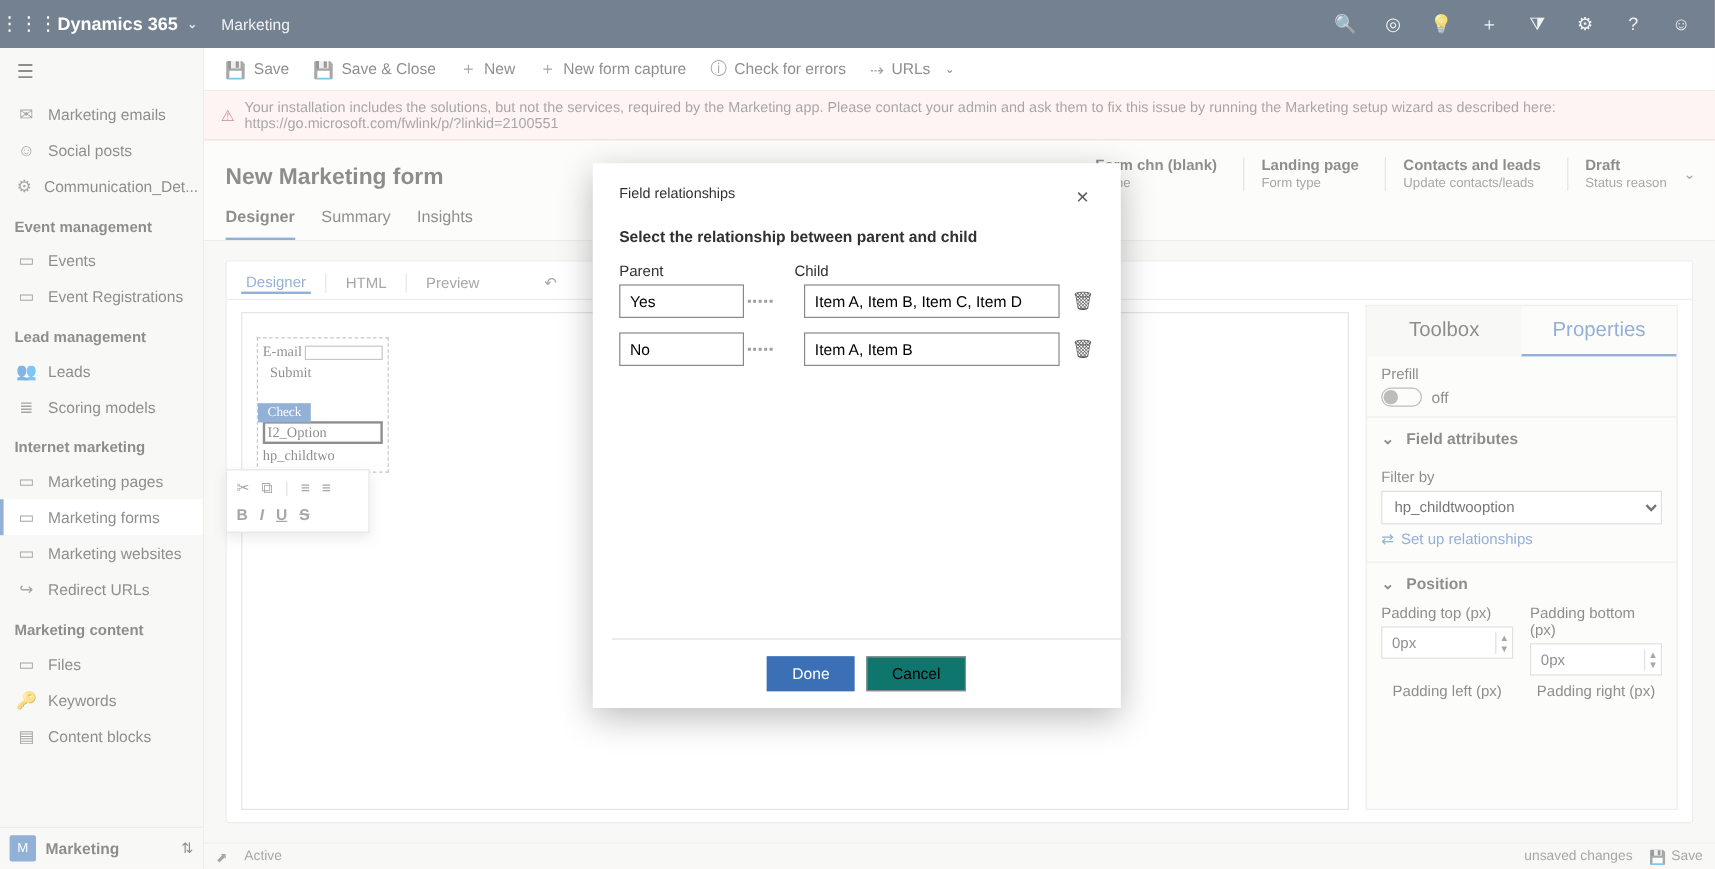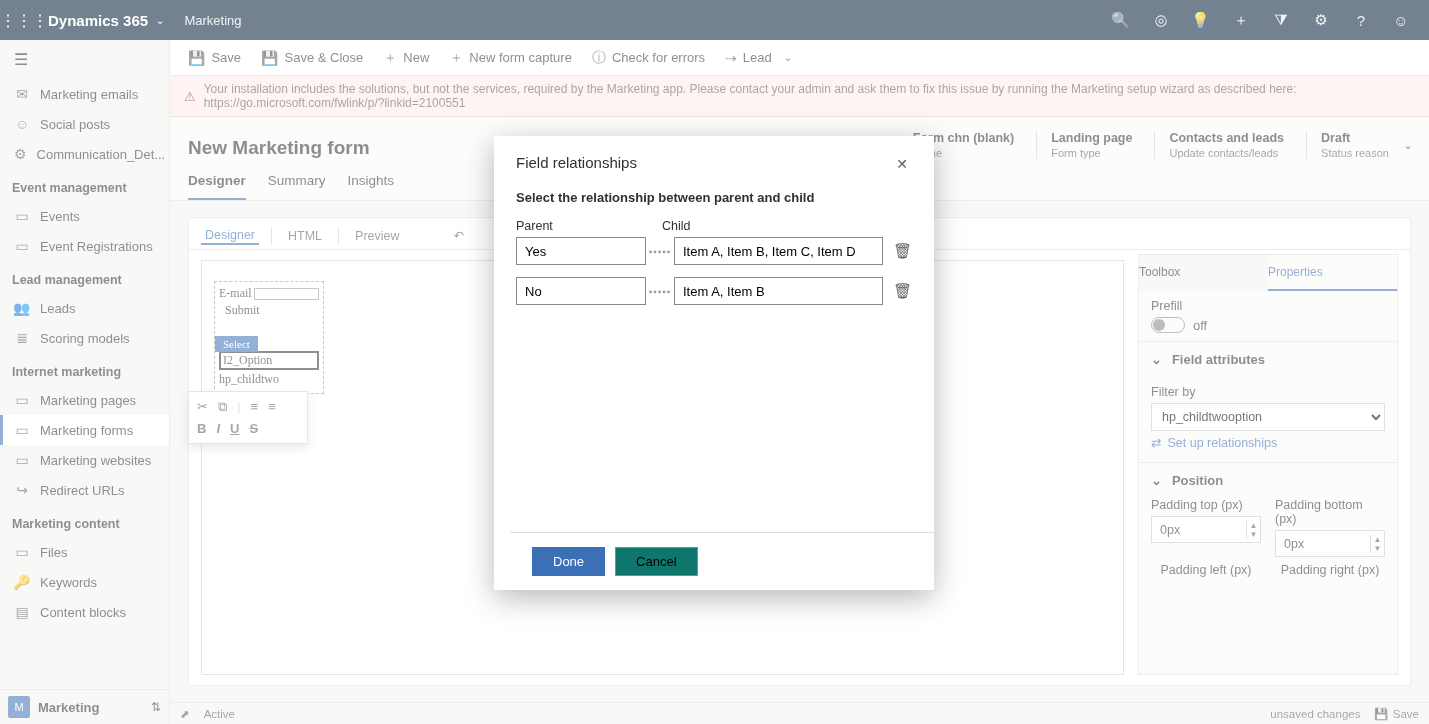--- a/index.html
+++ b/index.html
@@ -60,21 +60,21 @@
 .canvaswrap { display:flex; gap:14px; height:470px;}
 .canvas { flex:1; background:#fff; border:1px solid #d2d0ce; position:relative;}
 .formbox { position:absolute; left:12px; top:20px; width:110px; border:1px dashed #999; padding:4px 4px; font-size:12px; font-family:Georgia, serif;}
 .formbox .row{ display:flex; align-items:center; gap:2px; margin-bottom:2px;}
 .formbox .badge{ position:absolute; left:0; top:54px; background:#3b6fb6; color:#fff; font-size:11px; padding:2px 8px;}
 .floatbar { position:absolute; left:-14px; top:130px; width:120px; background:#fff; border:1px solid #d2d0ce; box-shadow:0 4px 10px rgba(0,0,0,.15); padding:4px;}
 .floatbar .r{ display:flex; gap:10px; padding:3px 4px; font-size:13px; color:#605e5c;}
 
 .proppanel { width:260px; background:#faf9f8; border:1px solid #e1dfdd; display:flex; flex-direction:column; margin-top:-6px;}
 .proppanel .ptabs { display:flex; background:#f3f2f1;}
-.proppanel .ptabs .pt{ flex:1; padding:10px 0; font-size:12px; cursor:pointer;}
+.proppanel .ptabs .pt{ flex:1; text-align:center; padding:10px 0; font-size:17px; cursor:pointer;}
 .proppanel .ptabs .pt.active{ background:#faf9f8; border-bottom:2px solid #3b6fb6; font-weight:400; color:#3b6fb6;}
 .proppanel .sect{ padding:8px 12px;}
 .proppanel .lbl{ font-size:12.5px; color:#323130; margin-bottom:4px; display:block;}
 .proppanel select, .proppanel input[type=text]{ width:100%; padding:5px 6px; border:1px solid #c8c6c4; background:#fff; font-size:12.5px;}
 .toggle{ width:34px; height:16px; border:1px solid #8a8886; border-radius:10px; display:inline-flex; align-items:center; padding:1px;}
 .toggle .knob{ width:12px; height:12px; background:#8a8886; border-radius:50%;}
 .proppanel .accord{ border-top:1px solid #e1dfdd; padding:10px 12px; display:flex; align-items:center; gap:10px; font-size:13px; font-weight:600;}
 .proppanel .link{ color:#3b6fb6; font-size:12.5px; display:flex; align-items:center; gap:6px; padding:4px 0; cursor:pointer;}
 .spingrid{ display:flex; gap:14px; padding:0 12px 6px;}
 .spingrid .col{ flex:1;}
@@ -83,33 +83,33 @@
 .spinbox .arrows{ width:14px; display:flex; flex-direction:column; font-size:8px; color:#605e5c; line-height:9px; text-align:center; border-left:1px solid #c8c6c4;}
 
 
 .statusbar { height:22px; background:#f3f2f1; border-top:1px solid #e1dfdd; display:flex; align-items:center; padding:0 10px; font-size:11.5px; color:#605e5c; gap:14px;}
 .statusbar .sp{ flex:1;}
 
 
 .overlay{ position:absolute; inset:0; background:rgba(255,255,255,.45);}
 .modal{ position:absolute; left:494px; top:136px; width:440px; height:454px; background:#fff; box-shadow:0 8px 28px rgba(0,0,0,.28); display:flex; flex-direction:column;}
 .modal .mhdr{ padding:18px 22px 6px; display:flex; align-items:flex-start;}
-.modal .mhdr h2{ font-size:15px; font-weight:400;}
+.modal .mhdr h2{ font-size:12px; font-weight:400;}
 .modal .mhdr .close{ margin-left:auto; font-size:14px; color:#605e5c; cursor:pointer; padding:2px 4px;}
 .modal .mbody{ padding:2px 22px 10px; flex:1;}
 .modal .sub{ font-size:13px; font-weight:600; margin:8px 0 14px;}
 .modal .labels{ display:flex; gap:30px; font-size:12.5px; margin-bottom:4px;}
 .modal .labels .lp{ width:112px;}
 .modal .row2{ display:flex; align-items:center; margin-bottom:12px;}
 .modal .row2 input{ height:28px; border:1px solid #8a8886; padding:0 8px; font-size:13px;}
-.modal .row2 .p{ width:130px;}
+.modal .row2 .p{ width:104px;}
 .modal .row2 .dots{ flex:0 0 28px; text-align:center; color:#a19f9d; letter-spacing:1px; font-size:10px;}
-.modal .row2 .c{ width:230px;}
+.modal .row2 .c{ width:230px;margin-left:22px;}
 .modal .row2 .del{ margin-left:10px; font-size:15px; color:#605e5c; cursor:pointer;}
-.modal .mfoot{ border-top:1px solid #e1dfdd; padding:14px 22px; display:flex; justify-content:flex-start; gap:10px;margin-left:16px;}
+.modal .mfoot{ border-top:1px solid #e1dfdd; padding:14px 22px; display:flex; justify-content:center; gap:10px;margin-left:16px;}
 .modal .btn{ padding:6px 20px; font-size:13px; border:1px solid #8a8886; background:#0f766e; cursor:pointer;}
 .modal .btn.primary{ background:#3b6fb6; border-color:#3b6fb6; color:#fff;}
 </style>
 </head>
 <body>
 
 <div class="topbar">
   <div class="waffle">⋮⋮⋮</div>
   <div class="brand">
     <span>Dynamics 365</span>
@@ -220,21 +220,21 @@
       <div class="cmd">
           <span class="ic">＋</span>
           <span>New form capture</span>
         </div>
       <div class="cmd">
           <span class="ic">ⓘ</span>
           <span>Check for errors</span>
         </div>
       <div class="cmd">
           <span class="ic">⇢</span>
-          <span>Lead</span>
+          <span>URLs</span>
           <span style="margin-left:6px;font-size:10px;">⌄</span>
         </div>
     </div>
 
     <div class="warn">
       <span class="tri">⚠</span>
       <span>Your installation includes the solutions, but not the services, required by the Marketing app. Please contact your admin and ask them to fix this issue by running the Marketing setup wizard as described here: https://go.microsoft.com/fwlink/p/?linkid=2100551</span>
     </div>
 
     <div class="rechdr">
@@ -280,21 +280,21 @@
         <div class="canvaswrap" style="padding:10px 12px;">
           <div class="canvas">
             <div class="formbox">
               <div class="row">
                   <span>E-mail</span>
                   <span style="border:1px solid #999; flex:1; height:12px;"></span>
                 </div>
               <div class="row" style="margin-left:6px;">
                   <span>Submit</span>
                 </div>
-              <div class="badge">Select</div>
+              <div class="badge">Check</div>
               <div class="row" style="margin-top:16px;">
                   <span style="text-decoration:underline;">entlo</span>
                 </div>
               <div class="row" style="border:2px solid #333; padding:0 2px;">
                   <span>I2_Option</span>
                 </div>
               <div class="row">
                   <span>hp_childtwo</span>
                 </div>
             </div>

